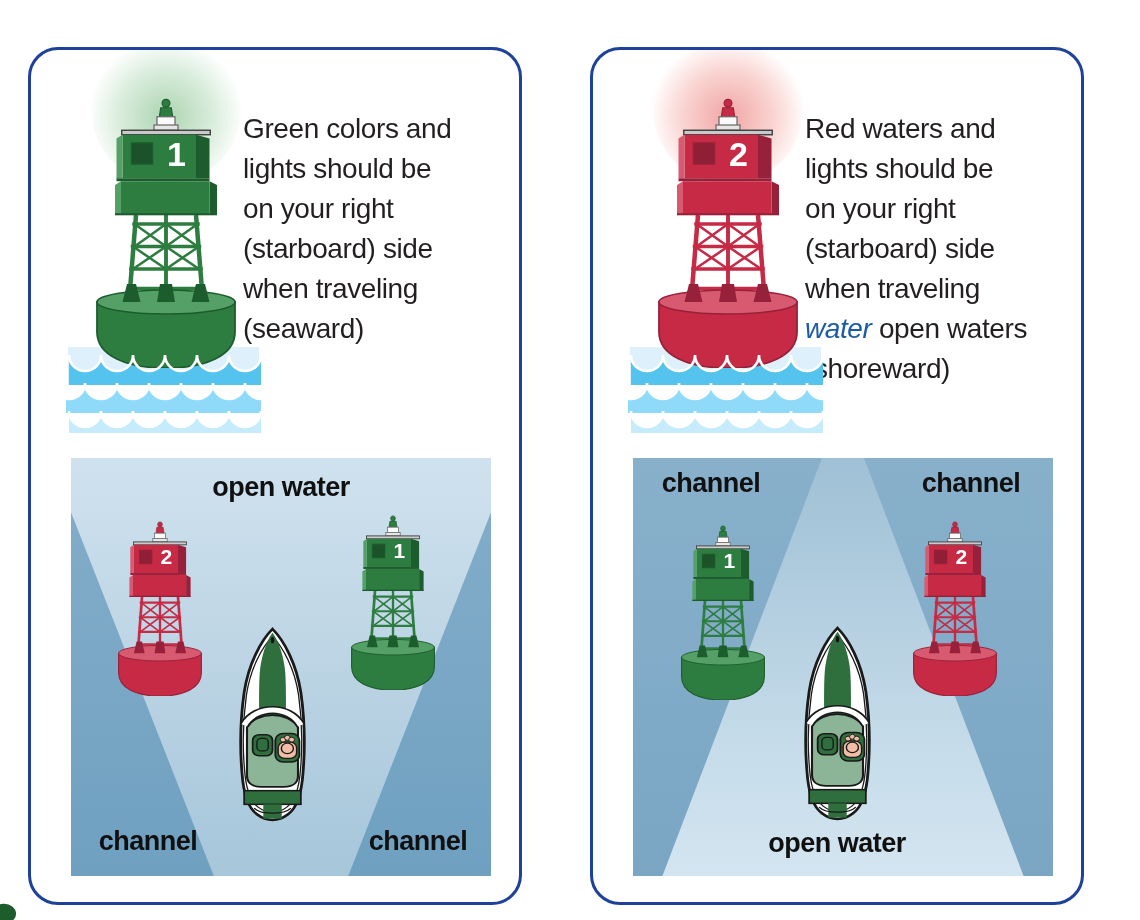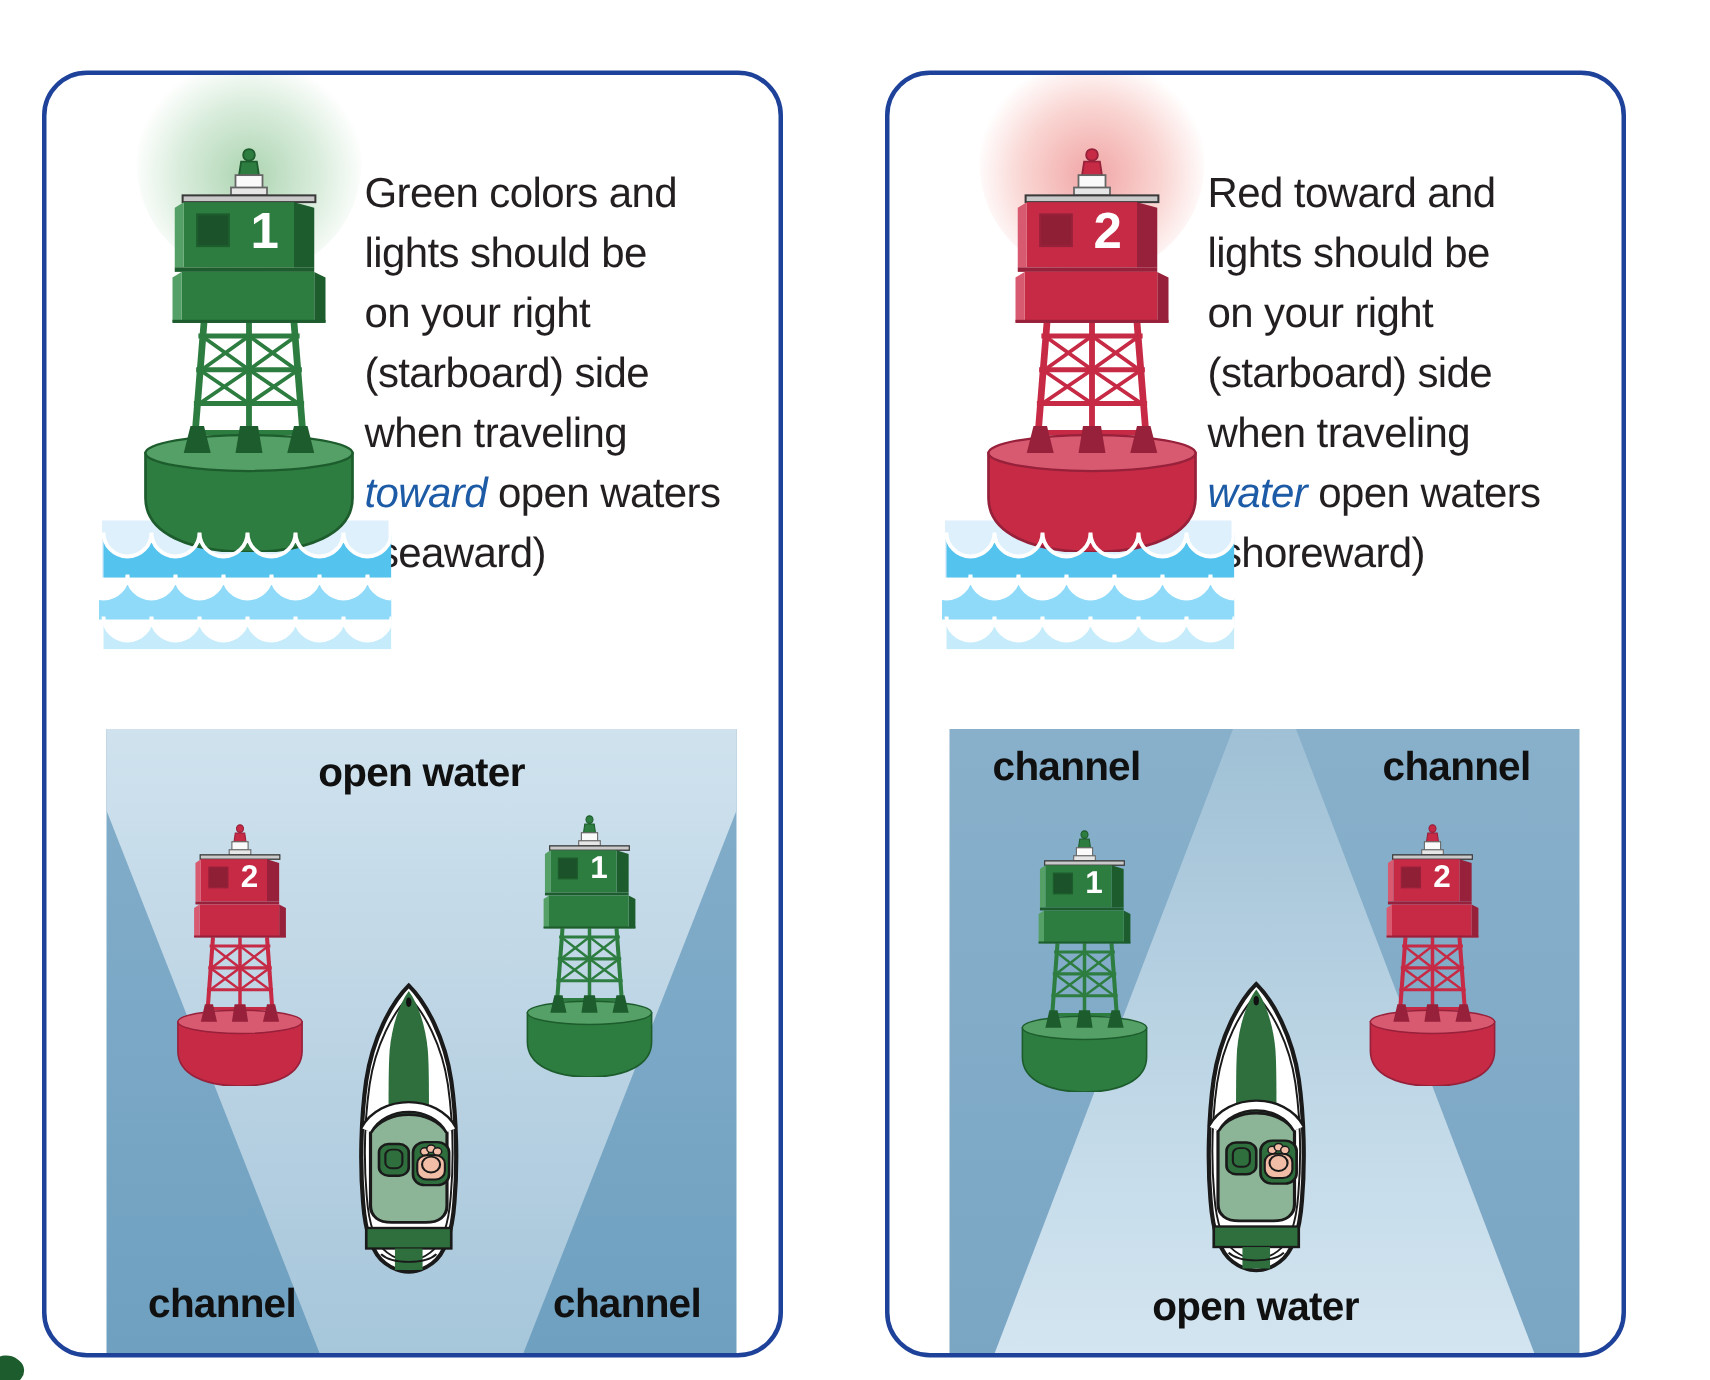--- a/index.html
+++ b/index.html
@@ -32,21 +32,21 @@
   .waves svg{position:absolute;left:0;top:0;width:195px;height:92px;}
   .waves-back{z-index:1;}
   .waves-front{z-index:3;}
 
   
   .desc{position:absolute;left:212px;top:59px;width:252px;font-size:28px;line-height:40px;
         letter-spacing:-0.4px;white-space:nowrap;}
   .em{font-style:italic;color:var(--accent_blue,#1d5ba6);}
 
   
-  .diagram{position:absolute;left:40px;top:408px;width:420px;height:418px;overflow:hidden;margin-top:28px;}
+  .diagram{position:absolute;left:40px;top:408px;width:420px;height:418px;overflow:hidden;}
   .diagram--up{background:linear-gradient(180deg,#84aeca 0%,#79a7c5 55%,#6fa0c0 100%);}
   .diagram--down{background:linear-gradient(180deg,#88b0cb 0%,#7aa6c4 100%);}
   .funnel{position:absolute;inset:0;}
   .diagram--up .funnel{clip-path:polygon(0% 0%,100% 0%,100% 13%,66% 100%,34% 100%,0% 13%);
         background:linear-gradient(180deg,#cfe2ee 0%,#c2d8e7 35%,#a6c6da 100%);}
   .diagram--down .funnel{clip-path:polygon(45% 0%,55% 0%,93% 100%,7% 100%);
         background:linear-gradient(180deg,#9fc0d5 0%,#c6dcea 70%,#d3e5f0 100%);}
   .dlabel{position:absolute;transform:translateX(-50%);font-size:27px;font-weight:bold;
           letter-spacing:-0.5px;color:#101010;white-space:nowrap;}
   .boat{position:absolute;width:85px;height:199px;}
@@ -170,21 +170,20 @@
           <use href="#waves-front-shape"></use>
         </svg>
     </div>
 
     <div class="desc">
       <div>Green colors and</div>
       <div>lights should be</div>
       <div>on your right</div>
       <div>(starboard) side</div>
       <div>when traveling</div>
-      <div><span class="em">toward</span> <span>open waters</span></div>
       <div>(seaward)</div>
     </div>
 
     <div class="diagram diagram--up">
       <div class="funnel"></div>
       <div class="dlabel d1-top">open water</div>
       <div class="buoy buoy--sm buoy--red d1-buoy-left">
         <svg viewBox="0 0 100 180" preserveAspectRatio="none">
             <use href="#buoy-shape"></use>
           </svg>
@@ -219,21 +218,21 @@
         </svg>
       <span class="num">2</span>
     </div>
     <div class="waves" style="z-index:3">
       <svg class="waves-front" viewBox="0 0 195 92">
           <use href="#waves-front-shape"></use>
         </svg>
     </div>
 
     <div class="desc">
-      <div>Red toward and</div>
+      <div>Red waters and</div>
       <div>lights should be</div>
       <div>on your right</div>
       <div>(starboard) side</div>
       <div>when traveling</div>
       <div><span class="em">water</span> <span>open waters</span></div>
       <div>(shoreward)</div>
     </div>
 
     <div class="diagram diagram--down">
       <div class="funnel"></div>

